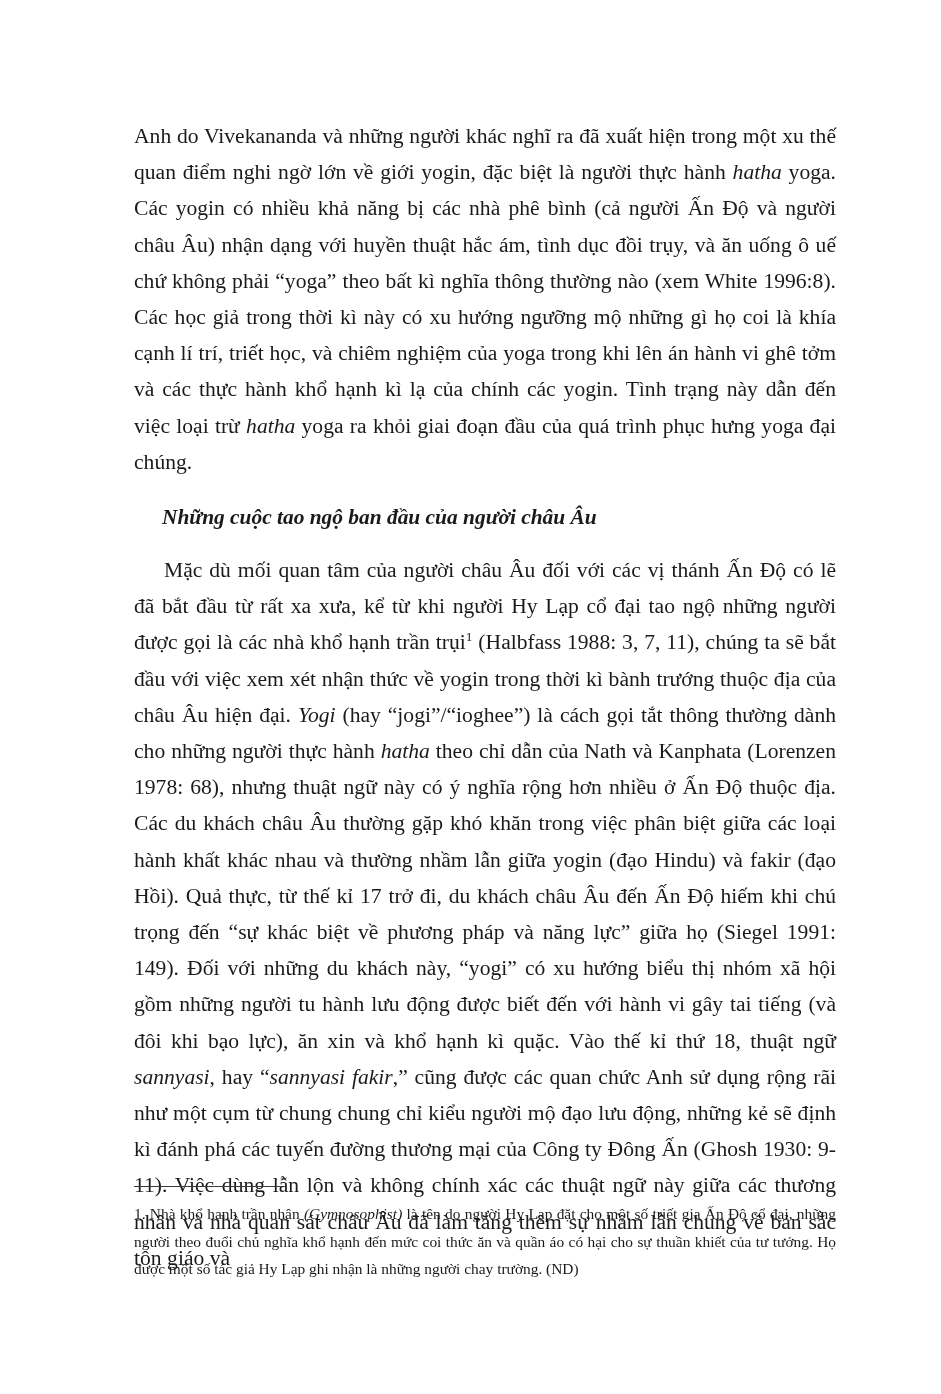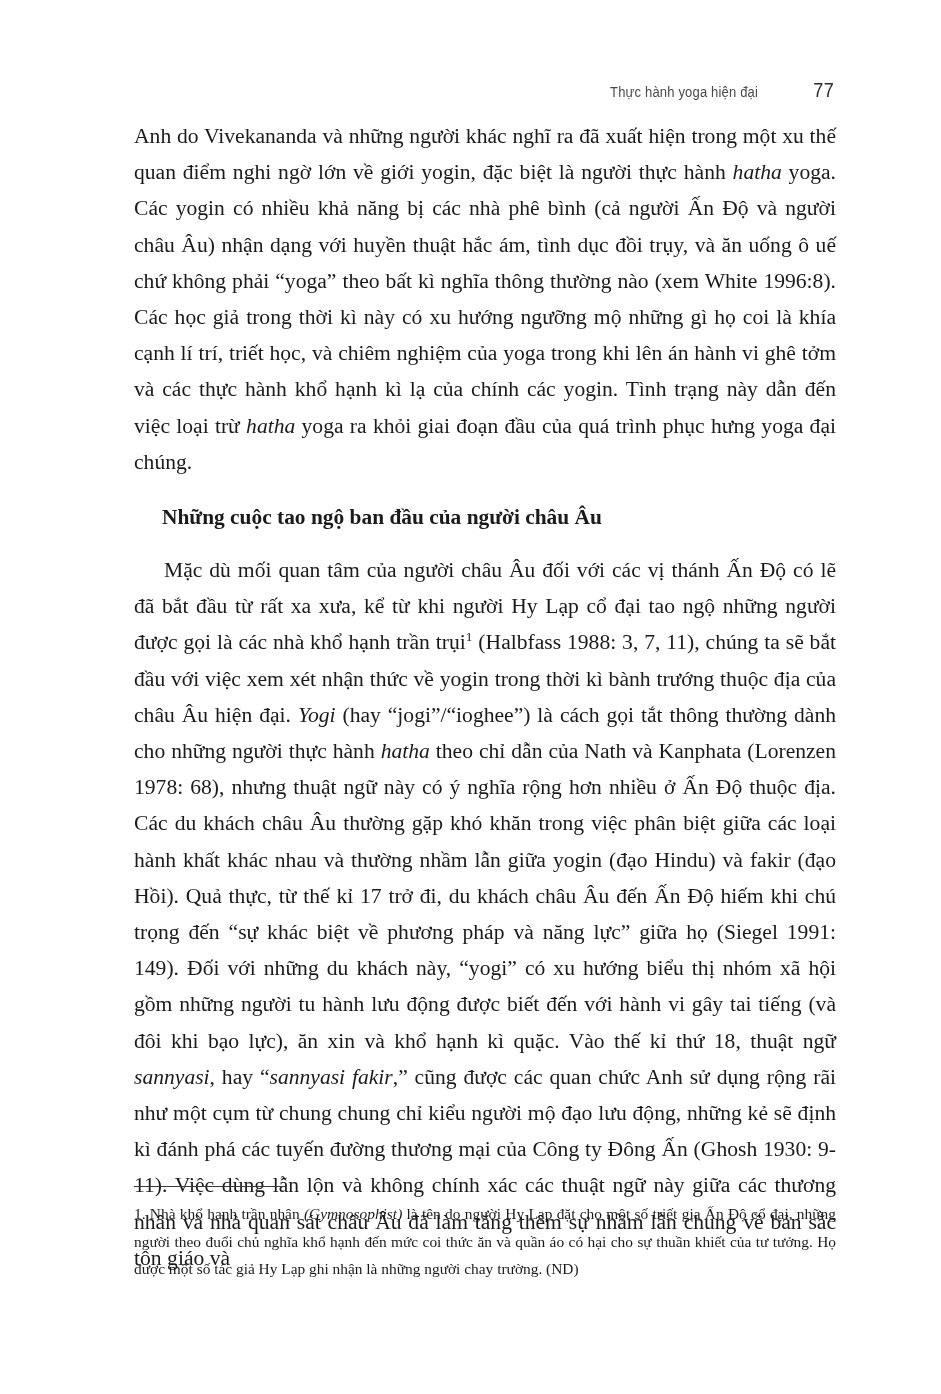--- a/index.html
+++ b/index.html
@@ -79,20 +79,21 @@
 
   .section-heading {
     margin: 0;
     padding-top: 20px;
     padding-bottom: 18px;
     padding-left: 28px;
     font-size: 21.4px;
     line-height: 34px;
     font-weight: bold;
     text-align: left;
+    font-style: italic;
   }
 
   em, .ital {
     font-style: italic;
     margin-top: 48px;
   }
 
   sup.fn-ref {
     font-size: 0.62em;
     vertical-align: super;
@@ -121,24 +122,20 @@
     line-height: 27.5px;
     text-align: justify;
     color: #1a1a1a;
   }
 </style>
 </head>
 <body>
 
 <div class="page">
 
-  <div class="running-head">
-    <span class="running-head-title">Thực hành yoga hiện đại</span>
-    <span class="running-head-folio">77</span>
-  </div>
 
   <div class="text-column">
 
     <p class="body-para"><span>Anh do Vivekananda và những người khác nghĩ ra đã xuất hiện trong một xu thế quan điểm nghi ngờ lớn về giới yogin, đặc biệt là người thực hành </span><em class="ital">hatha</em><span> yoga. Các yogin có nhiều khả năng bị các nhà phê bình (cả người Ấn Độ và người châu Âu) nhận dạng với huyền thuật hắc ám, tình dục đồi trụy, và ăn uống ô uế chứ không phải “yoga” theo bất kì nghĩa thông thường nào (xem White 1996:8). Các học giả trong thời kì này có xu hướng ngưỡng mộ những gì họ coi là khía cạnh lí trí, triết học, và chiêm nghiệm của yoga trong khi lên án hành vi ghê tởm và các thực hành khổ hạnh kì lạ của chính các yogin. Tình trạng này dẫn đến việc loại trừ </span><em class="ital">hatha</em><span> yoga ra khỏi giai đoạn đầu của quá trình phục hưng yoga đại chúng.</span></p>
 
     <h2 class="section-heading">Những cuộc tao ngộ ban đầu của người châu Âu</h2>
 
     <p class="body-para indent"><span>Mặc dù mối quan tâm của người châu Âu đối với các vị thánh Ấn Độ có lẽ đã bắt đầu từ rất xa xưa, kể từ khi người Hy Lạp cổ đại tao ngộ những người được gọi là các nhà khổ hạnh trần trụi</span><sup class="fn-ref">1</sup><span> (Halbfass 1988: 3, 7, 11), chúng ta sẽ bắt đầu với việc xem xét nhận thức về yogin trong thời kì bành trướng thuộc địa của châu Âu hiện đại. </span><em class="ital">Yogi</em><span> (hay “jogi”/“ioghee”) là cách gọi tắt thông thường dành cho những người thực hành </span><em class="ital">hatha</em><span> theo chỉ dẫn của Nath và Kanphata (Lorenzen 1978: 68), nhưng thuật ngữ này có ý nghĩa rộng hơn nhiều ở Ấn Độ thuộc địa. Các du khách châu Âu thường gặp khó khăn trong việc phân biệt giữa các loại hành khất khác nhau và thường nhầm lẫn giữa yogin (đạo Hindu) và fakir (đạo Hồi). Quả thực, từ thế kỉ 17 trở đi, du khách châu Âu đến Ấn Độ hiếm khi chú trọng đến “sự khác biệt về phương pháp và năng lực” giữa họ (Siegel 1991: 149). Đối với những du khách này, “yogi” có xu hướng biểu thị nhóm xã hội gồm những người tu hành lưu động được biết đến với hành vi gây tai tiếng (và đôi khi bạo lực), ăn xin và khổ hạnh kì quặc. Vào thế kỉ thứ 18, thuật ngữ </span><em class="ital">sannyasi</em><span>, hay “</span><em class="ital">sannyasi fakir</em><span>,” cũng được các quan chức Anh sử dụng rộng rãi như một cụm từ chung chung chỉ kiểu người mộ đạo lưu động, những kẻ sẽ định kì đánh phá các tuyến đường thương mại của Công ty Đông Ấn (Ghosh 1930: 9-11). Việc dùng lẫn lộn và không chính xác các thuật ngữ này giữa các thương nhân và nhà quan sát châu Âu đã làm tăng thêm sự nhầm lẫn chung về bản sắc tôn giáo và</span></p>
 
   </div>

